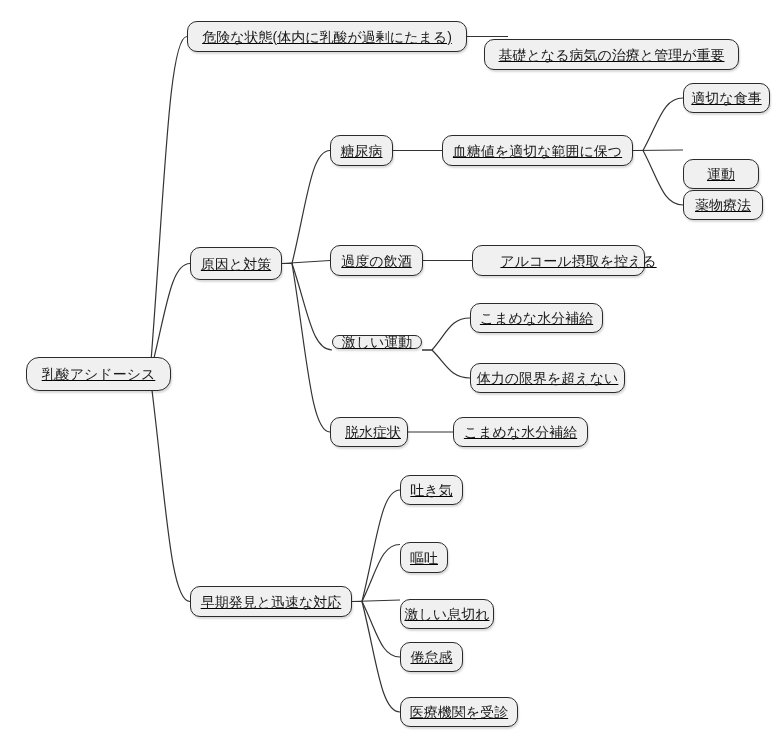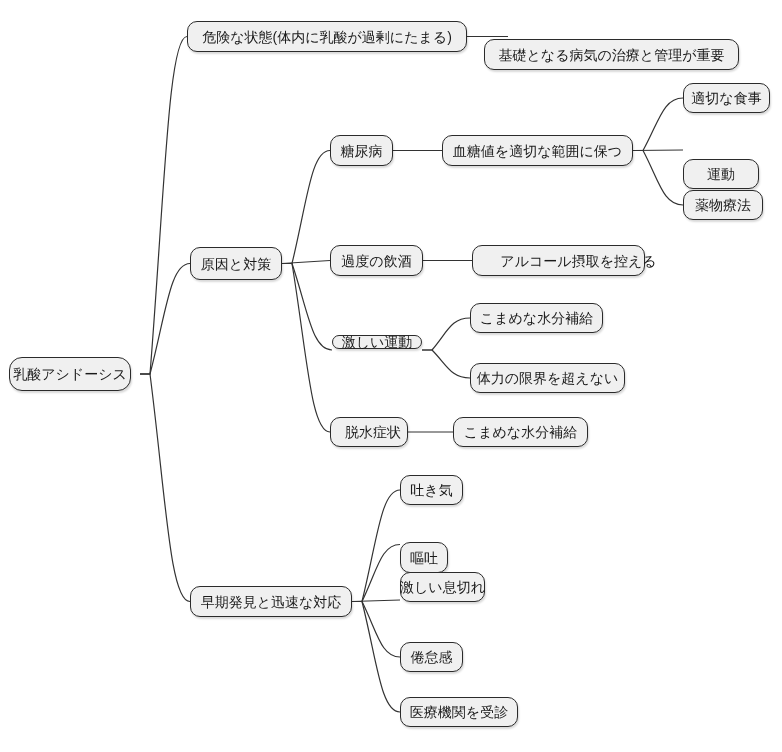--- a/index.html
+++ b/index.html
@@ -30,20 +30,21 @@
   .node {
     position: absolute;
     box-sizing: border-box;
     background: #f0f0f0;
     border: 1.5px solid #2b2b2b;
     border-radius: 10px;
     display: flex;
     align-items: center;
     justify-content: center;
     box-shadow: 1px 2px 2px rgba(0,0,0,0.15);
+    text-decoration: underline;
   }
   .node.root {
     border-radius: 13px;
   }
   .node .label {
     font-size: 14px;
     line-height: 1;
     color: #1a1a1a;
     white-space: nowrap;
   }
@@ -69,21 +70,21 @@
       <path d="M422,350 L432,350 C447.2,332.4 451,318 470,318"></path>
       <path d="M422,350 L432,350 C447.2,365.4 451,378 470,378"></path>
       <path d="M408,432 L453,432"></path>
       <path d="M352,601.5 L362,601.5 C377.2,540.175 381,490 400,490"></path>
       <path d="M352,601.5 L362,601.5 C377.2,570.15 381,544.5 400,544.5"></path>
       <path d="M352,601.5 L400,600"></path>
       <path d="M352,601.5 L362,601.5 C377.2,632.025 381,657 400,657"></path>
       <path d="M352,601.5 L362,601.5 C377.2,662.275 381,712 400,712"></path>
     </svg>
   <div id="node-layer">
-      <div class="node root" style="left: 9px; top: 357px; width: 122px; height: 34px;">
+      <div class="node root" style="left: 26px; top: 357px; width: 145px; height: 34px;">
         <span class="label">乳酸アシドーシス</span>
       </div>
       <div class="node" style="left: 187px; top: 21px; width: 280px; height: 31px;">
         <span class="label">危険な状態(体内に乳酸が過剰にたまる)</span>
       </div>
       <div class="node" style="left: 484px; top: 21px; width: 255px; height: 31px; margin-top: 18px;">
         <span class="label">基礎となる病気の治療と管理が重要</span>
       </div>
       <div class="node" style="left: 190px; top: 247px; width: 92px; height: 33px;">
         <span class="label">原因と対策</span>
@@ -126,21 +127,21 @@
       </div>
       <div class="node" style="left: 190px; top: 586px; width: 162px; height: 31px;">
         <span class="label">早期発見と迅速な対応</span>
       </div>
       <div class="node" style="left: 400px; top: 475px; width: 63px; height: 30px;">
         <span class="label">吐き気</span>
       </div>
       <div class="node" style="left: 400px; top: 529px; width: 48px; height: 31px; margin-top: 13px;">
         <span class="label">嘔吐</span>
       </div>
-      <div class="node" style="left: 400px; top: 572px; width: 85px; height: 30px;">
+      <div class="node" style="left: 400px; top: 599px; width: 94px; height: 30px;">
         <span class="label">激しい息切れ</span>
       </div>
       <div class="node" style="left: 400px; top: 642px; width: 63px; height: 30px;">
         <span class="label">倦怠感</span>
       </div>
       <div class="node" style="left: 400px; top: 697px; width: 118px; height: 30px;">
         <span class="label">医療機関を受診</span>
       </div>
     </div>
 </div>

